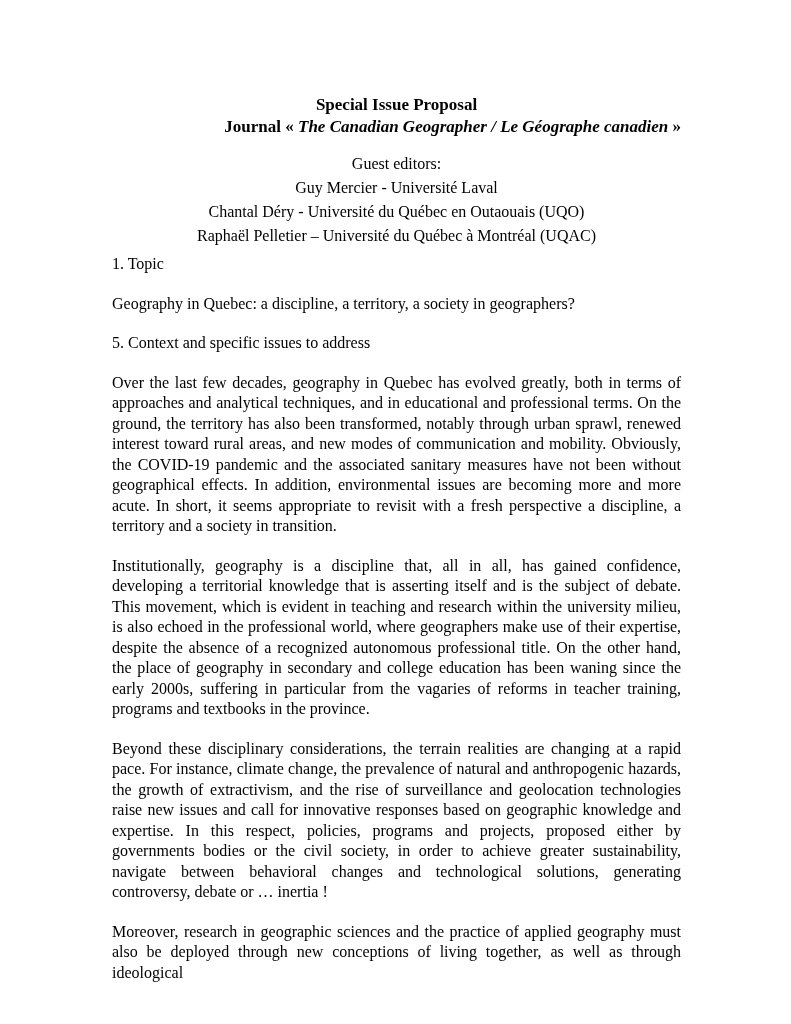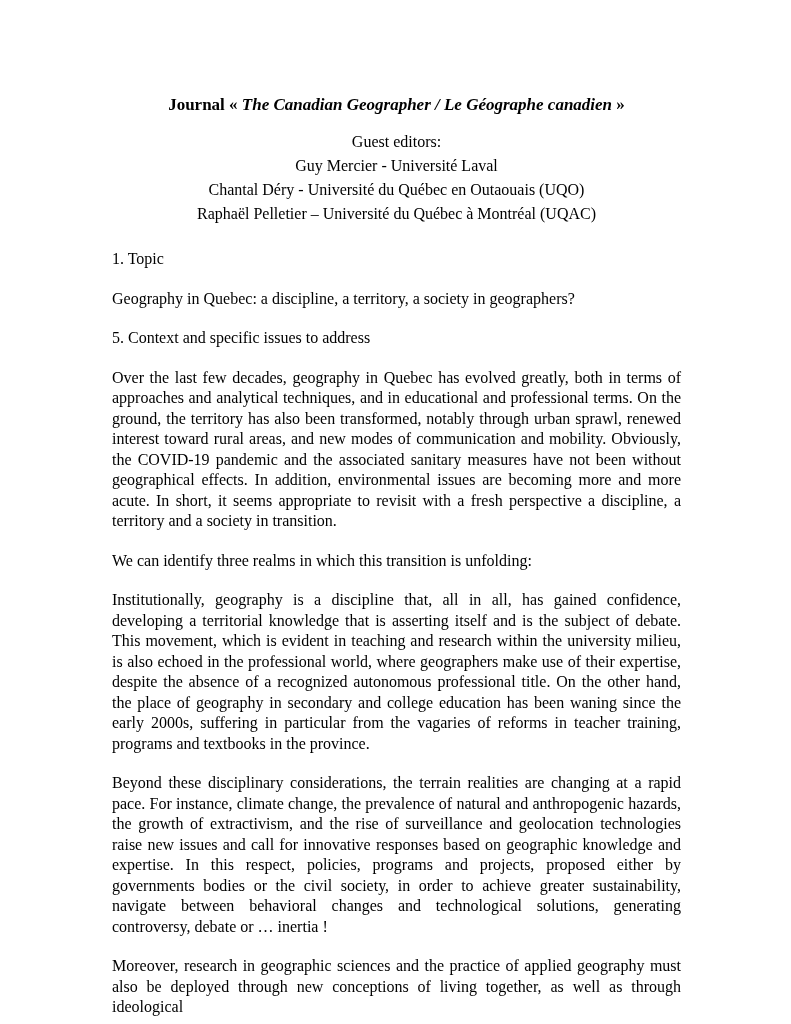--- a/index.html
+++ b/index.html
@@ -24,21 +24,21 @@
     width: 569px;
   }
   .doc-title {
     text-align: center;
     font-weight: bold;
     font-size: 17px;
     line-height: 22px;
     margin: 0;
   }
   .journal-line {
-    text-align: center;
+    text-align: right;
     font-weight: bold;
     font-size: 17px;
     line-height: 22px;
     margin: 0;
   }
   .journal-line .journal-name {
     font-style: italic;
   }
   .editors-block {
     margin-top: 16px;
@@ -48,51 +48,51 @@
   }
   .editors-block div {
     margin: 4px;
   }
   .body-block {
     font-size: 16px;
     line-height: 20.5px;
     margin: 19px 0 0 0;
   }
   .first-heading {
-    margin-top: 25px;
+    margin-top: 8px;
   }
   .para-justified {
     text-align: justify;
   }
 </style>
 </head>
 <body>
 
 <div class="page">
   <div class="content">
 
+    <div class="doc-title">Special Issue Proposal</div>
 
     <div class="journal-line"><span>Journal « </span><span class="journal-name">The Canadian Geographer / Le Géographe canadien</span><span> »</span></div>
 
     <div class="editors-block">
       <div>Guest editors:</div>
       <div>Guy Mercier - Université Laval</div>
       <div>Chantal Déry - Université du Québec en Outaouais (UQO)</div>
       <div>Raphaël Pelletier – Université du Québec à Montréal (UQAC)</div>
     </div>
 
     <div class="body-block first-heading">1. Topic</div>
 
     <div class="body-block">Geography in Quebec: a discipline, a territory, a society in geographers?</div>
 
     <div class="body-block">5. Context and specific issues to address</div>
 
     <div class="body-block para-justified">Over the last few decades, geography in Quebec has evolved greatly, both in terms of approaches and analytical techniques, and in educational and professional terms. On the ground, the territory has also been transformed, notably through urban sprawl, renewed interest toward rural areas, and new modes of communication and mobility. Obviously, the COVID-19 pandemic and the associated sanitary measures have not been without geographical effects. In addition, environmental issues are becoming more and more acute. In short, it seems appropriate to revisit with a fresh perspective a discipline, a territory and a society in transition.</div>
 
-    <div class="body-block">We can identify three realms in which this transition is unfolding:</div>
 
     <div class="body-block para-justified">Institutionally, geography is a discipline that, all in all, has gained confidence, developing a territorial knowledge that is asserting itself and is the subject of debate. This movement, which is evident in teaching and research within the university milieu, is also echoed in the professional world, where geographers make use of their expertise, despite the absence of a recognized autonomous professional title. On the other hand, the place of geography in secondary and college education has been waning since the early 2000s, suffering in particular from the vagaries of reforms in teacher training, programs and textbooks in the province.</div>
 
     <div class="body-block para-justified">Beyond these disciplinary considerations, the terrain realities are changing at a rapid pace. For instance, climate change, the prevalence of natural and anthropogenic hazards, the growth of extractivism, and the rise of surveillance and geolocation technologies raise new issues and call for innovative responses based on geographic knowledge and expertise. In this respect, policies, programs and projects, proposed either by governments bodies or the civil society, in order to achieve greater sustainability, navigate between behavioral changes and technological solutions, generating controversy, debate or … inertia !</div>
 
     <div class="body-block para-justified">Moreover, research in geographic sciences and the practice of applied geography must also be deployed through new conceptions of living together, as well as through ideological</div>
 
   </div>
 </div>
 

